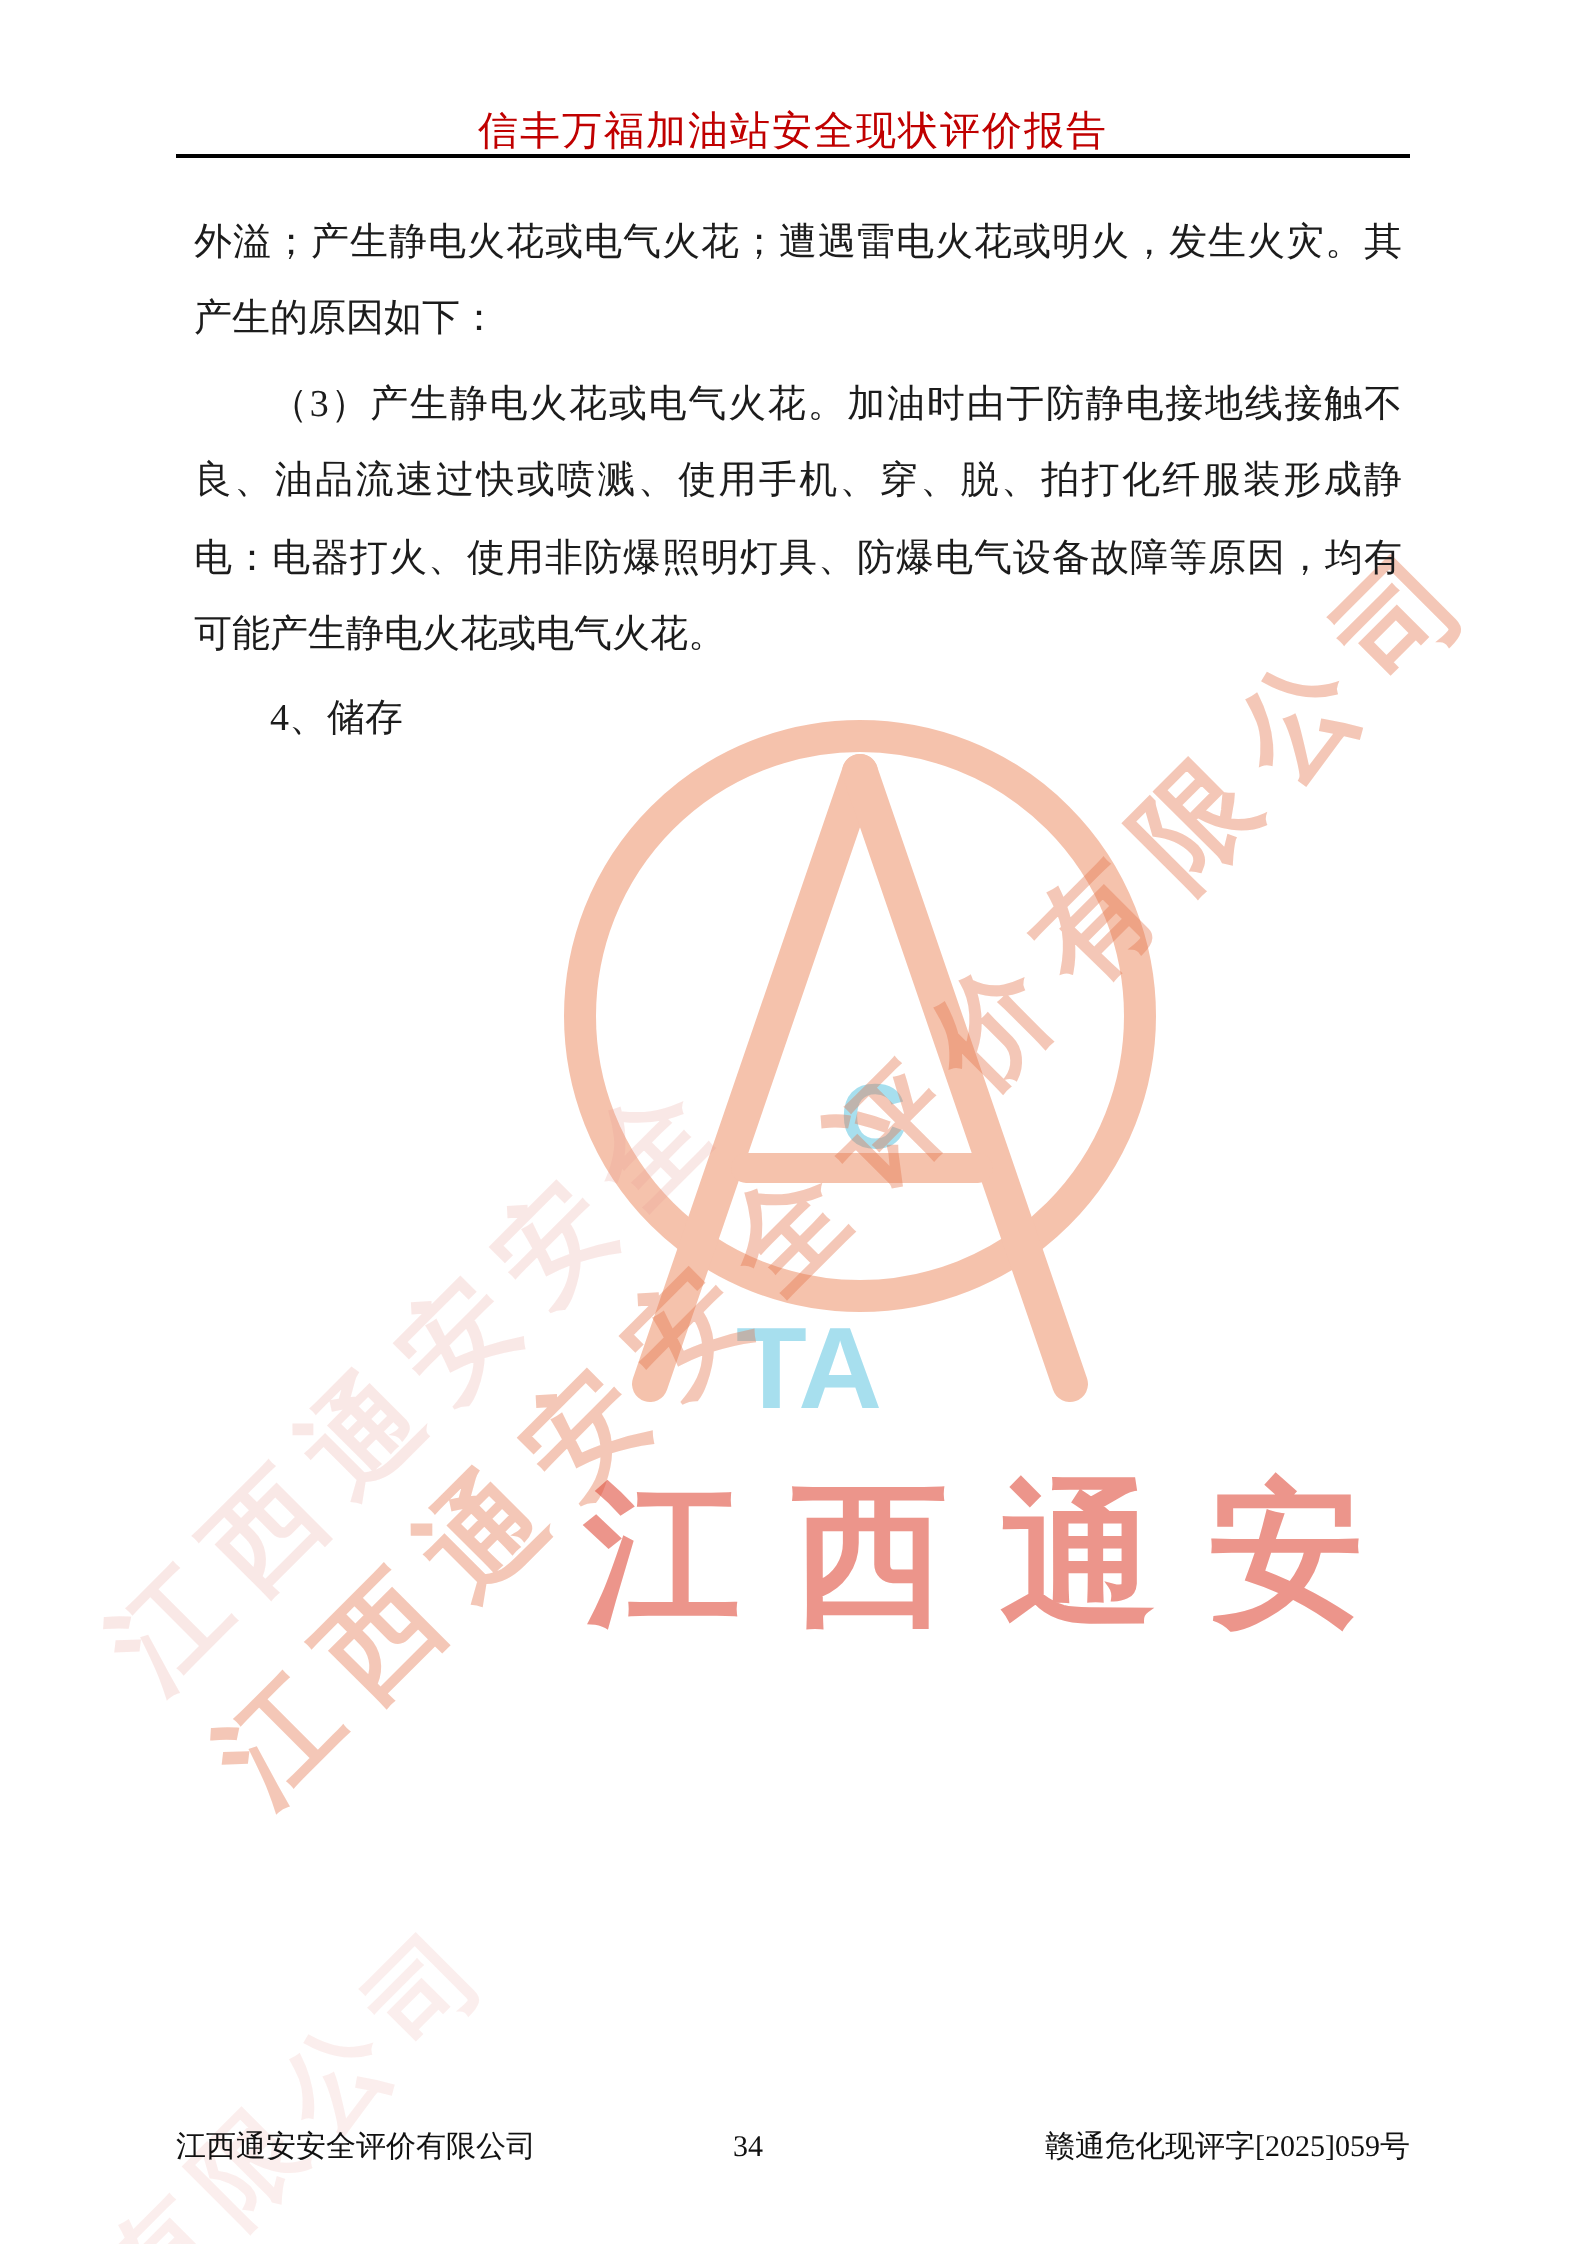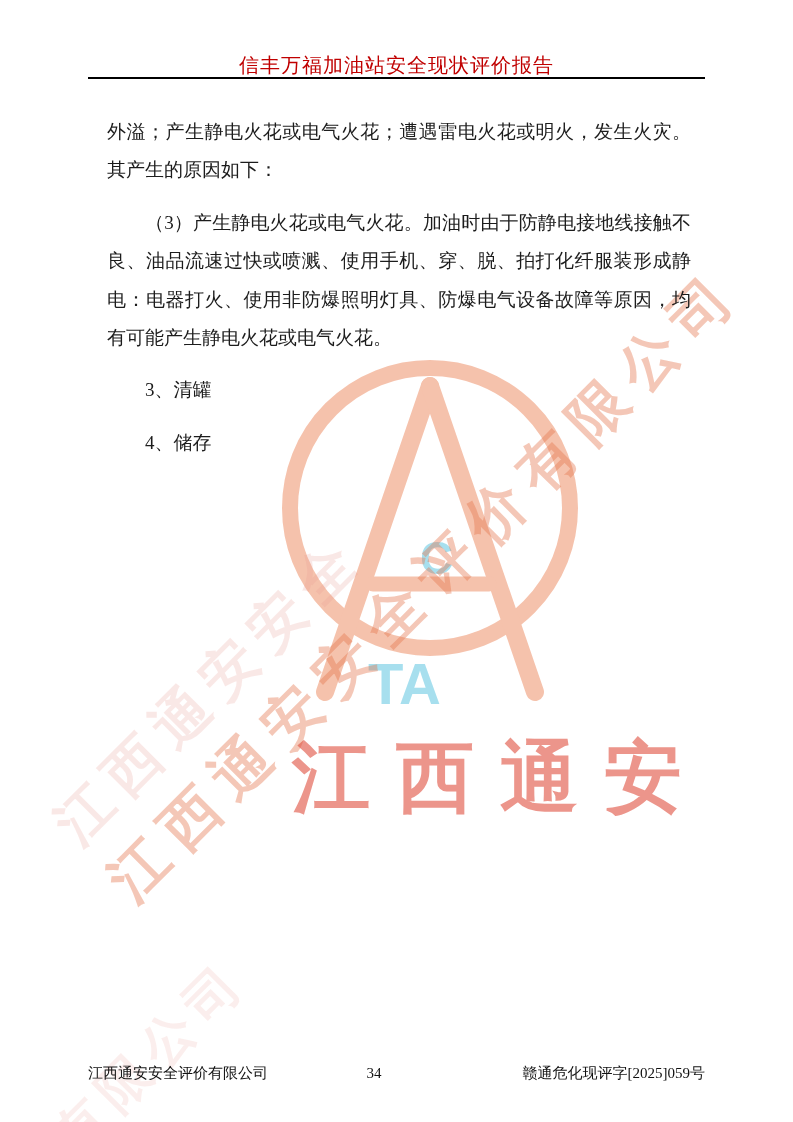--- a/index.html
+++ b/index.html
@@ -13,21 +13,21 @@
     font-size:20px;letter-spacing:1px;color:#c00000;z-index:3;
   }
   .header-rule{
     position:absolute;top:77px;left:88px;right:88px;height:2px;background:#000;z-index:3;
   }
   
   .body-text{
     position:absolute;top:99px;left:93px;width:612px;z-index:2;
     font-size:19px;line-height:38.4px;text-align:justify;text-justify:inter-ideograph;
   }
-  .body-text p{margin:14px;padding:0;}
+  .body-text p{margin:4px;padding:0;}
   .body-text p.indent{text-indent:2em;}
   
   .watermark{position:absolute;inset:0;z-index:1;pointer-events:none;}
   .wm-rot{
     position:absolute;white-space:nowrap;font-weight:bold;
     transform:translate(-50%,-50%) rotate(-45deg);
   }
   .wm-diag-main{left:425px;top:585px;font-size:58px;letter-spacing:14px;color:#e5764d;opacity:.40;}
   .wm-diag-left{left:210px;top:690px;font-size:56px;letter-spacing:12px;color:#e89a92;opacity:.22;}
   .wm-diag-bottom{left:150px;top:1058px;font-size:52px;letter-spacing:10px;color:#e89a92;opacity:.16;}
@@ -64,21 +64,20 @@
     <div class="wm-rot wm-diag-bottom">有限公司</div>
     <div class="wm-brand">江西通安</div>
   </div>
 
   <div class="header-title">信丰万福加油站安全现状评价报告</div>
   <div class="header-rule"></div>
 
   <div class="body-text">
     <p>外溢；产生静电火花或电气火花；遭遇雷电火花或明火，发生火灾。其产生的原因如下：</p>
     <p class="indent">（3）产生静电火花或电气火花。加油时由于防静电接地线接触不良、油品流速过快或喷溅、使用手机、穿、脱、拍打化纤服装形成静电：电器打火、使用非防爆照明灯具、防爆电气设备故障等原因，均有可能产生静电火花或电气火花。</p>
-    <p class="indent">3、清罐</p>
     <p class="indent">4、储存</p>
   </div>
 
   <div class="footer">
     <span class="f-left">江西通安安全评价有限公司</span>
     <span class="f-center">34</span>
     <span class="f-right">赣通危化现评字[2025]059号</span>
   </div>
 
 </div>

